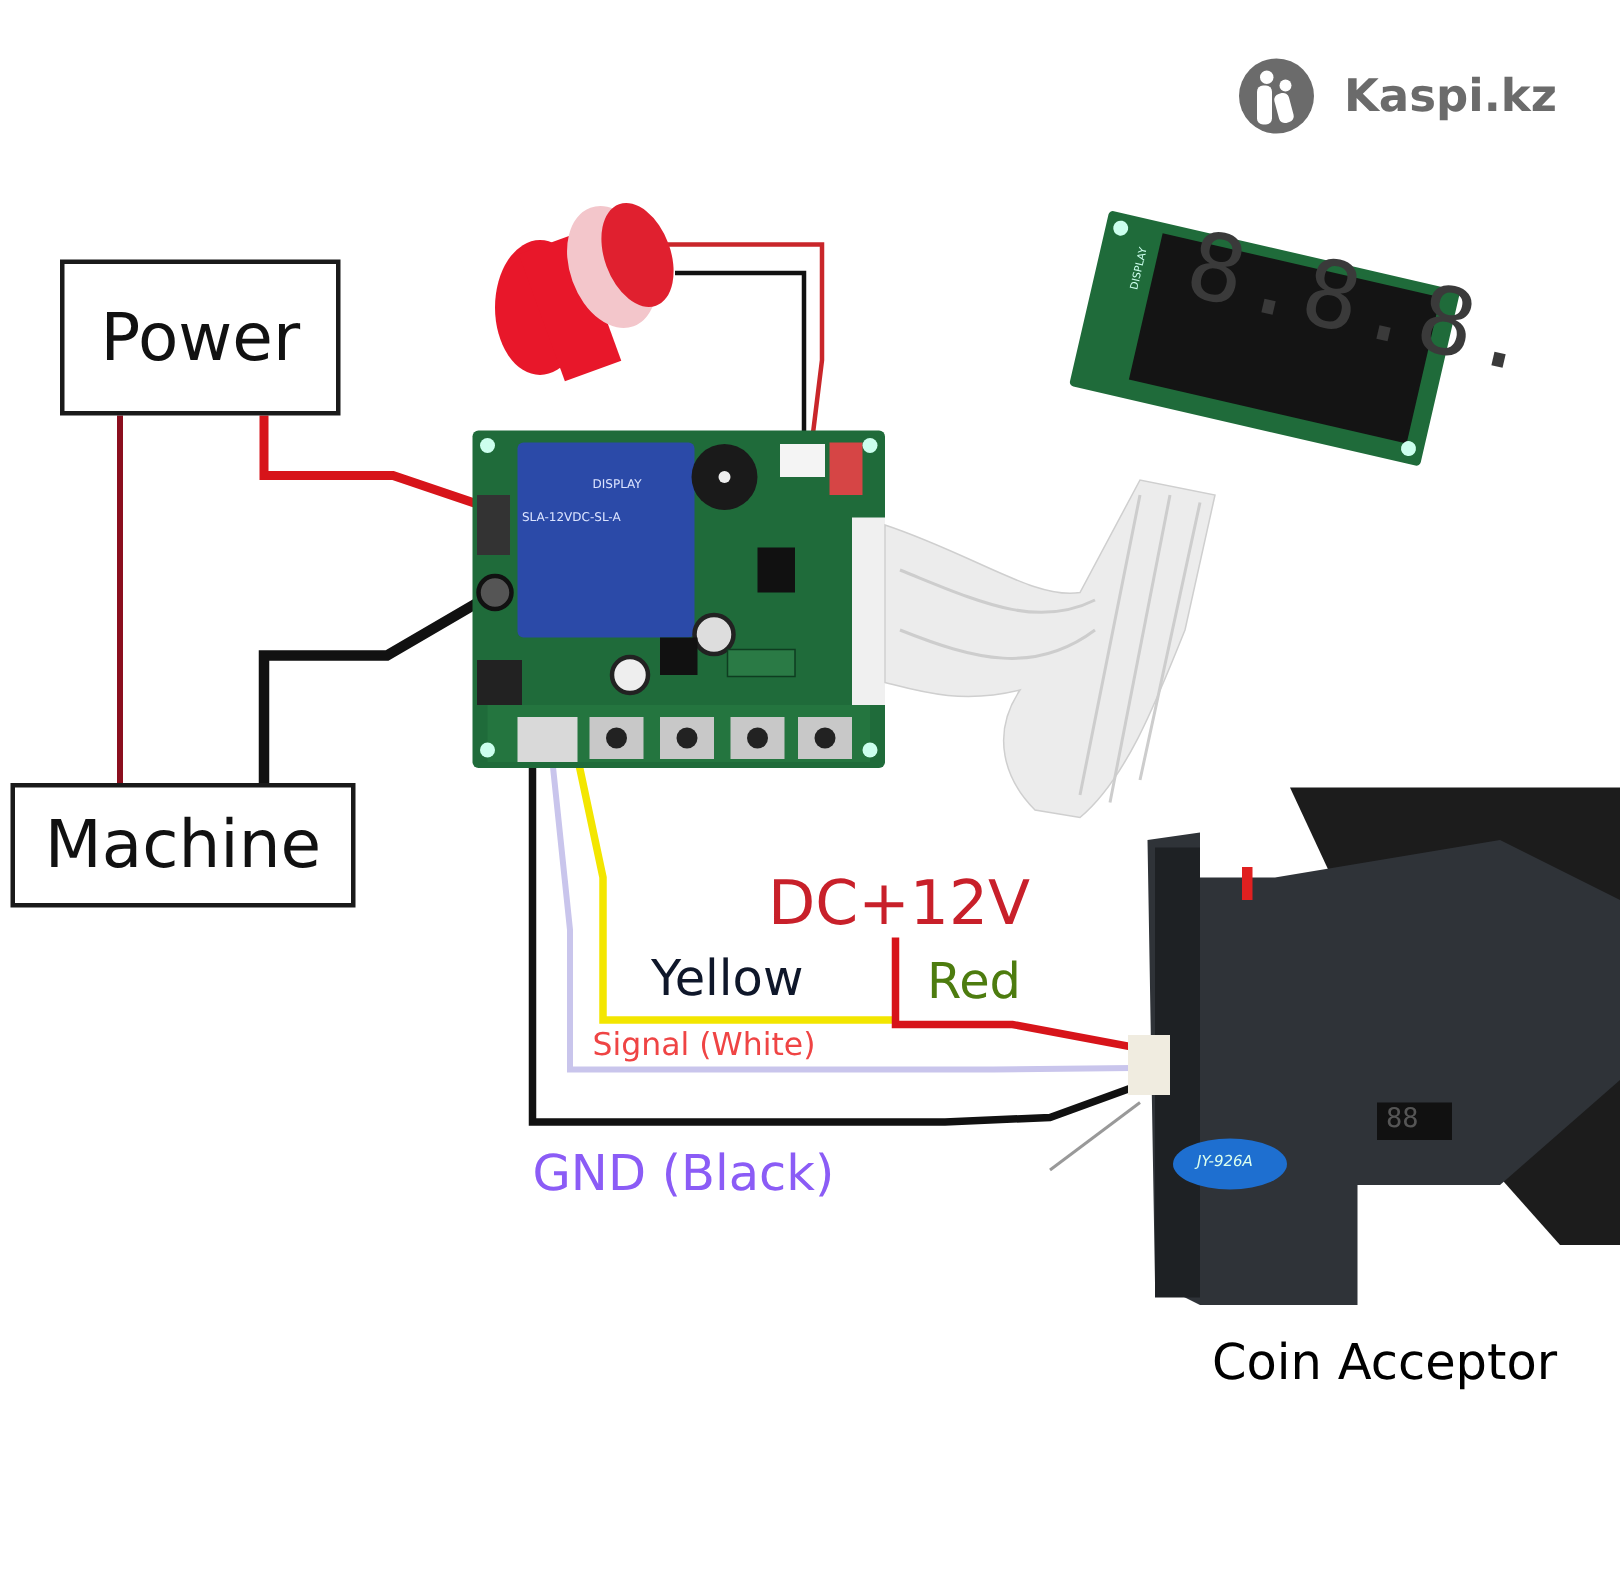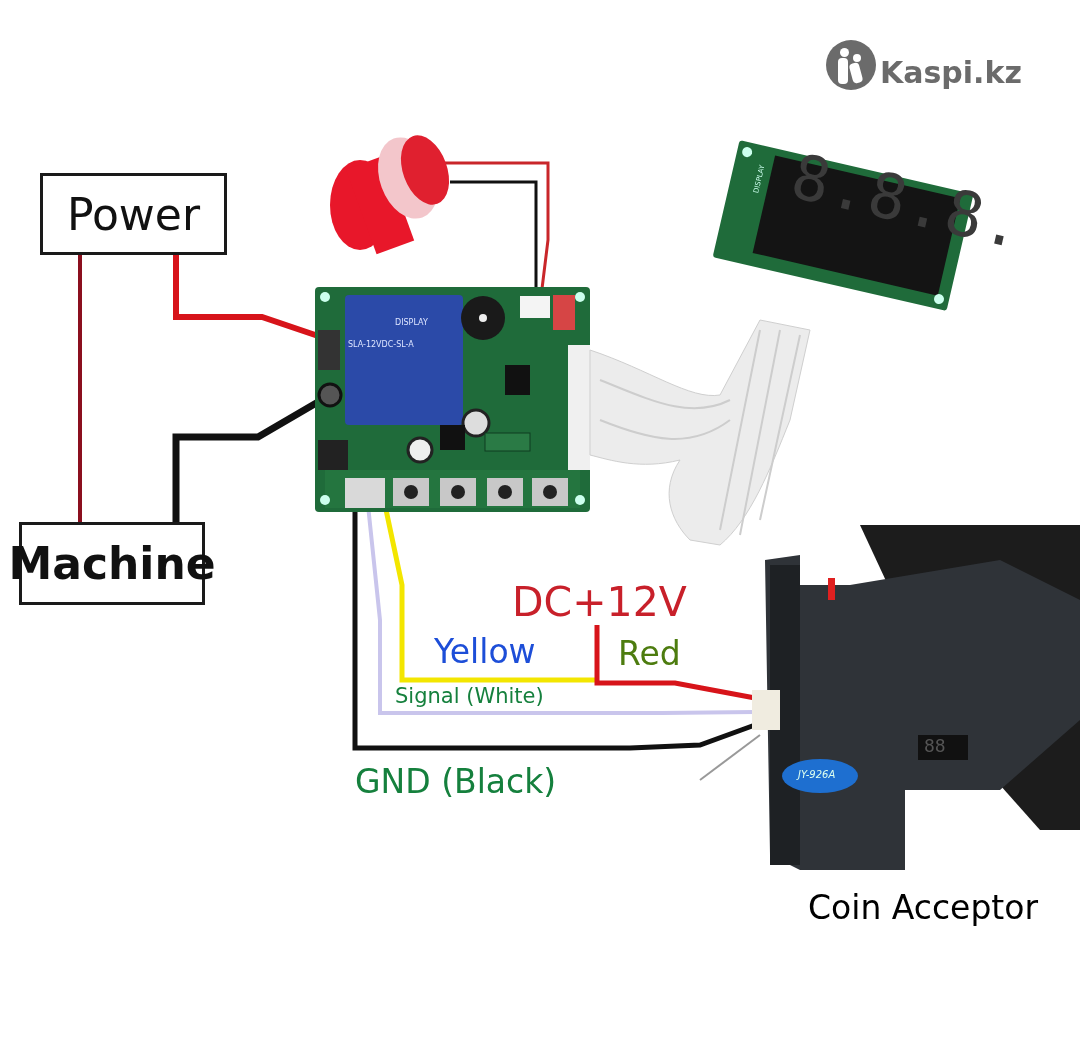--- a/index.html
+++ b/index.html
@@ -6,21 +6,21 @@
   body { width:1080px; height:1061px; position:relative; overflow:hidden; font-family:"DejaVu Sans", sans-serif; }
   .abs { position:absolute; }
   .box { position:absolute; border:3px solid #1a1a1a; background:#fff; display:flex; align-items:center; justify-content:center; color:#111; font-size:44px; box-sizing:border-box; }
   .wm { font-family:"DejaVu Sans", sans-serif; font-weight:bold; color:#6b6b6b; font-size:30px; }
   .lbl { position:absolute; white-space:nowrap; }
   svg { position:absolute; left:0; top:0; }
 </style>
 </head>
 <body>
 
-<div class="abs" style="left:826px;top:38px;height:52px;display:flex;align-items:flex-end;gap:4px;">
+<div class="abs" style="left:826px;top:38px;height:52px;display:flex;align-items:center;gap:20px;">
   <span style="width:50px;height:50px;border-radius:50%;background:#6b6b6b;position:relative;display:inline-block;">
     <span style="position:absolute;left:14px;top:8px;width:9px;height:9px;border-radius:50%;background:#fff;"></span>
     <span style="position:absolute;left:12px;top:18px;width:10px;height:26px;background:#fff;border-radius:4px;"></span>
     <span style="position:absolute;left:27px;top:14px;width:8px;height:8px;border-radius:50%;background:#fff;"></span>
     <span style="position:absolute;left:25px;top:23px;width:10px;height:20px;background:#fff;border-radius:4px;transform:rotate(-15deg);"></span>
   </span>
   <span class="wm">Kaspi.kz</span>
 </div>
 
 <svg width="1080" height="1061">
@@ -117,25 +117,25 @@
   </g>
 </svg>
 
 <div class="lbl" style="left:395px;top:318px;font-size:8px;color:#dce4ff;">DISPLAY</div>
 <div class="lbl" style="left:348px;top:340px;font-size:8px;color:#dce4ff;">SLA-12VDC-SL-A</div>
 <div class="lbl" style="left:790px;top:165px;font-size:62px;color:#3a3a3a;font-family:'DejaVu Sans Mono',monospace;transform:rotate(13deg);letter-spacing:2px;">8.8.8.</div>
 <div class="lbl" style="left:745px;top:175px;font-size:7px;color:#cfe;transform:rotate(-77deg);">DISPLAY</div>
 <div class="lbl" style="left:798px;top:769px;font-size:10px;color:#dfe;font-style:italic;">JY-926A</div>
 <div class="lbl" style="left:924px;top:735px;font-size:18px;color:#555;font-family:'DejaVu Sans Mono',monospace;text-align:right;">88</div>
 
-<div class="box" style="left:40px;top:173px;width:187px;height:82px;">
+<div class="box" style="left:40px;top:173px;width:187px;height:104px;">
   <span>Power</span>
 </div>
-<div class="box" style="left:19px;top:522px;width:186px;height:83px;font-weight:bold;">
+<div class="box" style="left:7px;top:522px;width:230px;height:83px;">
   <span>Machine</span>
 </div>
 
 <div class="lbl" style="left:512px;top:578px;font-size:41px;color:#c8202a;">DC+12V</div>
-<div class="lbl" style="left:434px;top:632px;font-size:33px;color:#1d4ed8;">Yellow</div>
+<div class="lbl" style="left:434px;top:632px;font-size:33px;color:#0f172a;">Yellow</div>
 <div class="lbl" style="left:618px;top:634px;font-size:33px;color:#4d7c0f;">Red</div>
-<div class="lbl" style="left:395px;top:684px;font-size:21px;color:#15803d;">Signal (White)</div>
-<div class="lbl" style="left:355px;top:762px;font-size:33px;color:#15803d;">GND (Black)</div>
+<div class="lbl" style="left:395px;top:684px;font-size:21px;color:#ef4444;">Signal (White)</div>
+<div class="lbl" style="left:355px;top:762px;font-size:33px;color:#8b5cf6;">GND (Black)</div>
 <div class="lbl" style="left:808px;top:888px;font-size:33px;color:#000000;">Coin Acceptor</div>
 
 </body></html>

